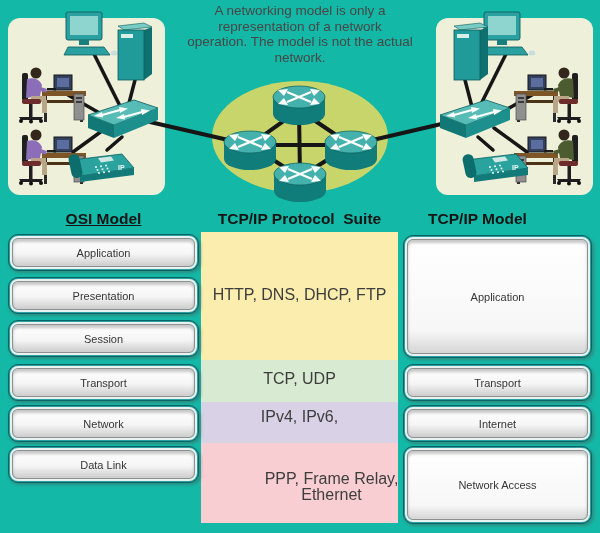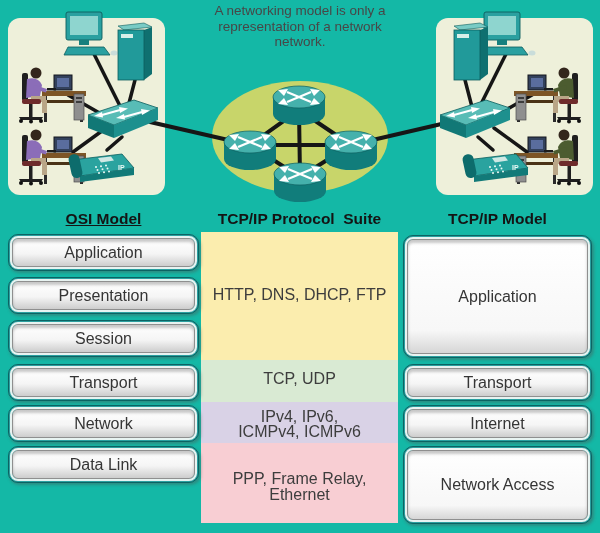--- a/index.html
+++ b/index.html
@@ -5,41 +5,41 @@
   html,body{margin:0;padding:0;background:#fff;}
   #root{position:relative;width:600px;height:533px;background:#14b8a6;
         font-family:"Liberation Sans",sans-serif;overflow:hidden;}
   #topsvg{position:absolute;left:0;top:0;}
   .note{position:absolute;top:3px;left:150px;width:300px;text-align:center;
         font-size:13.5px;line-height:15.5px;color:#474747;}
   .col-header{position:absolute;top:210px;height:19px;font-weight:bold;
         font-size:15.5px;color:#141414;text-align:center;white-space:pre;}
   #hdr-osi{left:8px;width:191px;text-decoration:underline;}
   #hdr-suite{left:201px;width:197px;}
-  #hdr-tcpip{left:403px;width:189px;}
+  #hdr-tcpip{left:383px;width:189px;}
   .band{position:absolute;left:201px;width:197px;}
   #band-app{top:232px;height:128px;background:#fbedae;}
   #band-transport{top:360px;height:42px;background:#d9ead3;}
   #band-internet{top:402px;height:41px;background:#d9d2e6;}
   #band-netaccess{top:443px;height:80px;background:#f8ced3;}
   .band-text{position:absolute;left:201px;width:197px;text-align:center;
         font-size:16px;color:#3d3d3d;}
   #txt-app{top:287px;line-height:16px;}
   #txt-transport{top:371px;line-height:16px;}
   #txt-internet{top:409px;line-height:15px;}
-  #txt-netaccess{top:471px;line-height:16px;}
+  #txt-netaccess{top:471px;line-height:16px;padding-left:32px;}
   .lbox{position:absolute;background:#2aa0a0;border:1px solid #0c6363;
         border-radius:10px;padding:3px;box-sizing:border-box;
         box-shadow:1.5px 2px 3px rgba(80,80,80,.4);}
   .lbox-in{width:100%;height:100%;box-sizing:border-box;border-radius:6px;
         border:1px solid #8f8f8f;outline:2px solid #e8f3f1;
         background:linear-gradient(180deg,#ffffff 0%,#f5f5f5 55%,#cdcdcd 100%);
         box-shadow:inset 0 3px 3px rgba(0,0,0,.22);
         display:flex;align-items:center;justify-content:center;
-        font-size:16px;color:#353535;}
+        font-size:11px;color:#353535;}
   .lbox.tall .lbox-in{
         background:linear-gradient(180deg,#ffffff 0%,#f7f7f7 80%,#d6d6d6 100%);}
   .osi{left:8px;width:191px;height:37px;}
   .tmod{left:403px;width:189px;}
 </style>
 </head>
 <body>
 
 <div id="root">
 
@@ -176,37 +176,37 @@
 
     <use href="#sym-router" x="272" y="84"></use>
     <use href="#sym-router" x="223" y="129"></use>
     <use href="#sym-router" x="324" y="129"></use>
     <use href="#sym-router" x="273" y="161"></use>
   </svg>
 
   <div class="note">
     <div>A networking model is only a</div>
     <div>representation of a network</div>
+    <div>operation. The model is not the actual</div>
     <div>network.</div>
   </div>
 
   <div class="col-header" id="hdr-osi">OSI Model</div>
   <div class="col-header" id="hdr-suite">TCP/IP Protocol  Suite</div>
   <div class="col-header" id="hdr-tcpip">TCP/IP Model</div>
 
   <div class="band" id="band-app"></div>
   <div class="band" id="band-transport"></div>
   <div class="band" id="band-internet"></div>
   <div class="band" id="band-netaccess"></div>
 
   <div class="band-text" id="txt-app">HTTP, DNS, DHCP, FTP</div>
   <div class="band-text" id="txt-transport">TCP, UDP</div>
   <div class="band-text" id="txt-internet">
     <div>IPv4, IPv6,</div>
-    <div>ICMPv4, ICMPv6</div>
   </div>
   <div class="band-text" id="txt-netaccess">
     <div>PPP, Frame Relay,</div>
     <div>Ethernet</div>
   </div>
 
   <div class="lbox osi" style="top:234px">
     <div class="lbox-in">Application</div>
     </div>
   <div class="lbox osi" style="top:277px">

